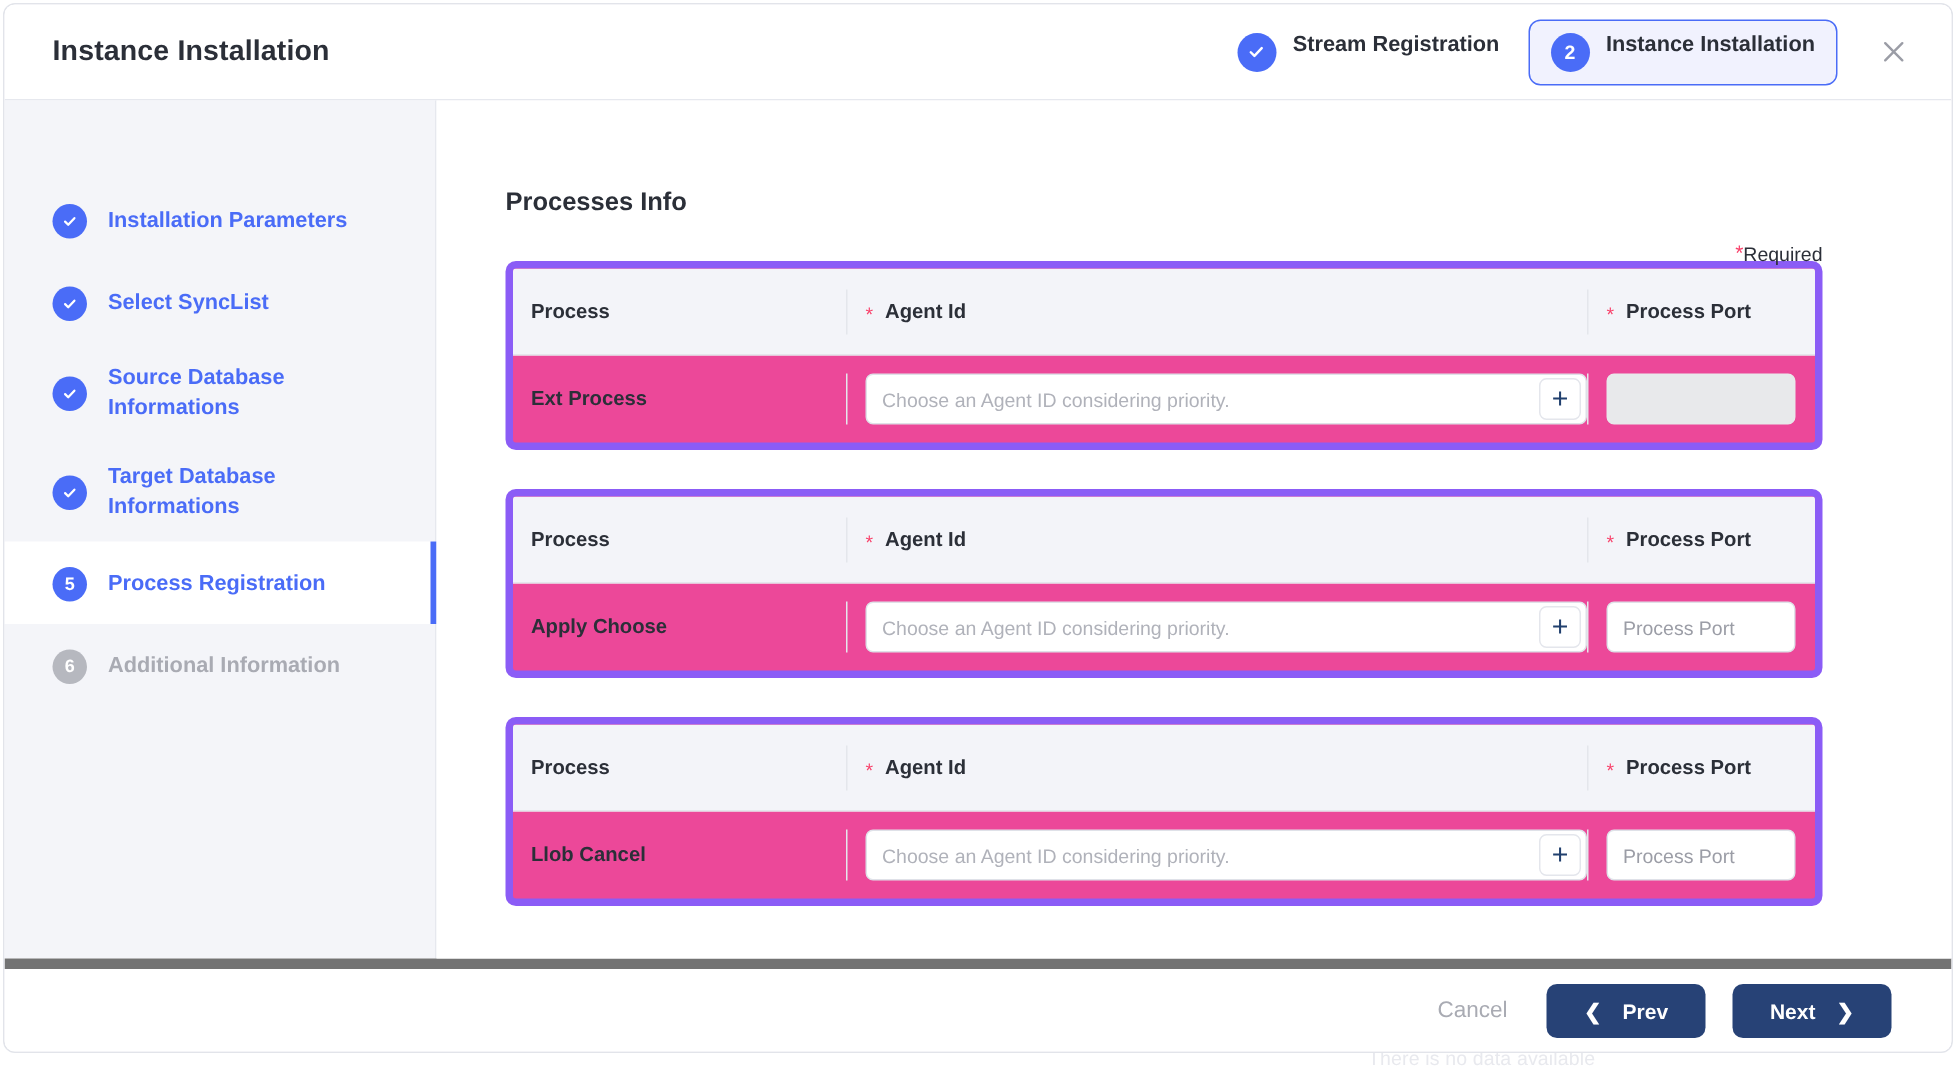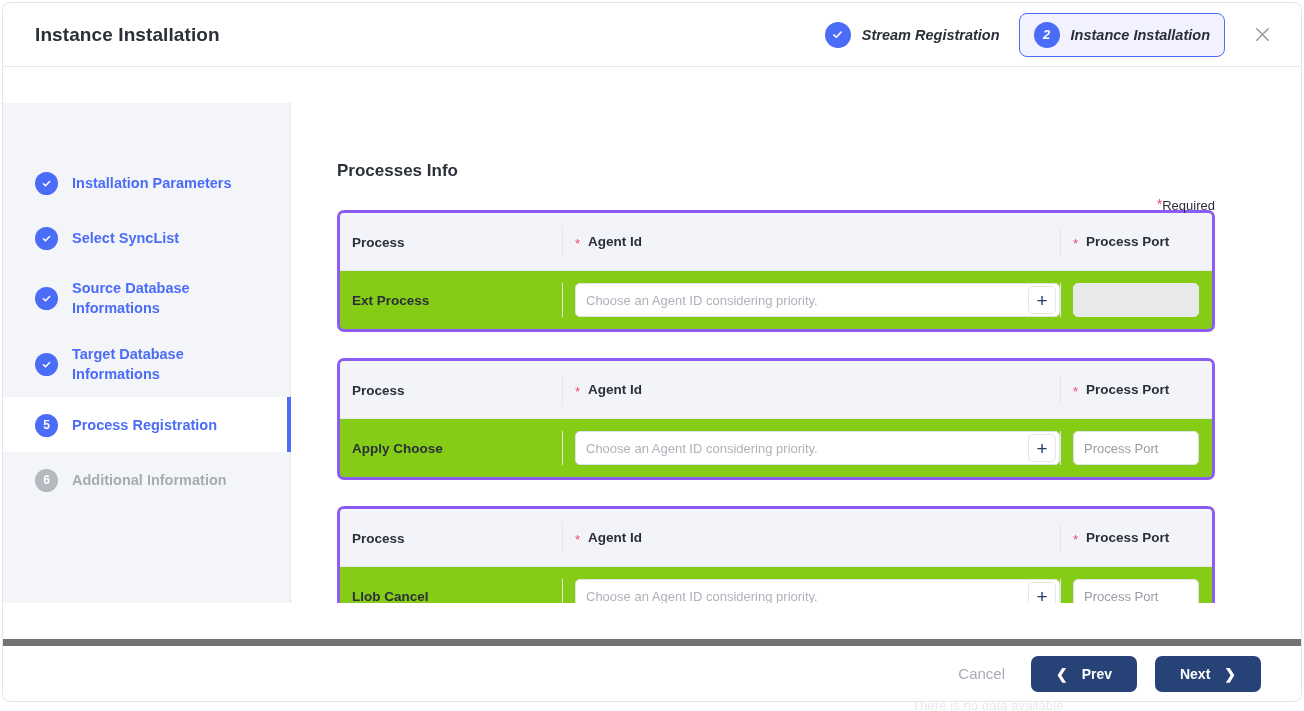--- a/index.html
+++ b/index.html
@@ -28,21 +28,20 @@
     left: 2px;
     top: 2px;
     width: 1300px;
     height: 700px;
     background: #ffffff;
     border: 1px solid #e2e4ea;
     border-radius: 8px;
     overflow: hidden;
     display: flex;
     flex-direction: column;
-    gap: 36px;
   }
 
   
   .header {
     height: 64px;
     flex: 0 0 64px;
     border-bottom: 1px solid #e6e8ee;
     display: flex;
     align-items: center;
     padding: 0 22px 0 32px;
@@ -55,26 +54,24 @@
     letter-spacing: .1px;
   }
   .header-steps {
     margin-left: auto;
     display: flex;
     align-items: center;
     gap: 4px;
   }
   .step-chip {
     display: flex;
-    align-items: center;
     gap: 11px;
     padding: 8px 14px;
     border-radius: 8px;
     border: 1px solid transparent;
-    font-style: italic;
   }
   .step-chip.active {
     background: #f1f2fe;
     border-color: #4a6cf7;
   }
   .chip-badge {
     width: 26px; height: 26px;
     border-radius: 50%;
     background: #4a6cf7;
     color: #fff;
@@ -175,25 +172,25 @@
   }
   .section-title {
     font-size: 17px;
     font-weight: bold;
     color: #2b2f38;
     margin-top: 28px;
     margin-bottom: 29px;
   }
 
   .card {
-    border: 3px solid #8b5cf6;
+    border: 5px solid #8b5cf6;
     border-radius: 7px;
     overflow: hidden;
     margin-bottom: 26px;
-    background: #84cc16;
+    background: #ec4899;
   }
   .card-head {
     display: flex;
     background: #f3f4f9;
     border-bottom: 1px solid #e4e6ec;
     height: 58px;
     align-items: center;
   }
   .card-row {
     display: flex;

